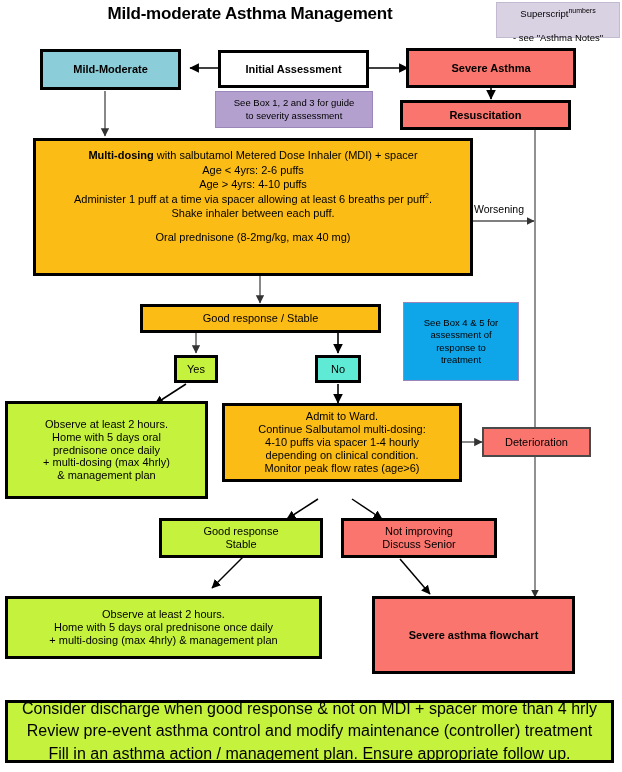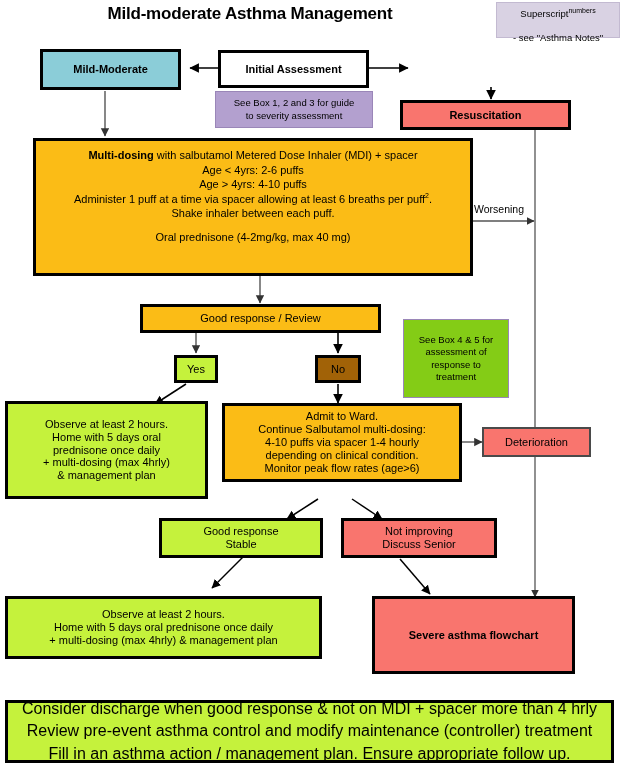--- a/index.html
+++ b/index.html
@@ -139,47 +139,48 @@
     <div>
       <span>Superscript</span><sup>numbers</sup><br>
       <span>- see "Asthma Notes"</span>
     </div>
   </div>
 
   <div class="node bold" style="left:40px; top:49px; width:141px; height:41px; background:#8bcdd8;">Mild-Moderate</div>
 
   <div class="node bold" style="left:218px; top:50px; width:151px; height:38px; background:#ffffff;">Initial Assessment</div>
 
+  <div class="node bold" style="left:406px; top:48px; width:170px; height:40px; background:#f9756e;">Severe Asthma</div>
 
   <div class="note" style="left:215px; top:91px; width:158px; height:37px; background:#b3a0cf;text-align:center;">See Box 1, 2 and 3 for guide
 to severity assessment</div>
 
   <div class="node bold" style="left:400px; top:100px; width:171px; height:30px; background:#f9756e;">Resuscitation</div>
 
   <div class="mdbox" style="left:33px; top:138px; width:440px; height:138px; background:#fbbc16;">
     <span class="multi-line"><b>Multi-dosing</b><span> with salbutamol Metered Dose Inhaler (MDI) + spacer</span></span>
     <span class="multi-line">Age &lt; 4yrs: 2-6 puffs</span>
     <span class="multi-line">Age &gt; 4yrs: 4-10 puffs</span>
     <span class="multi-line"><span>Administer 1 puff at a time via spacer allowing at least 6 breaths per puff</span><sup>2</sup><span>.</span></span>
     <span class="multi-line">Shake inhaler between each puff.</span>
     <span class="gap"></span>
-    <span class="multi-line">Oral prednisone (4-2mg/kg, max 40 mg)</span>
+    <span class="multi-line">Oral prednisone (8-2mg/kg, max 40 mg)</span>
   </div>
 
   <div class="edge-label" style="left:474px; top:203px;">Worsening</div>
 
-  <div class="node" style="left:140px; top:304px; width:241px; height:29px; background:#fbbc16;">Good response / Review</div>
-
-  <div class="note" style="left:403px; top:302px; width:106px; height:79px; background:#84cc16;margin-top:17px;">See Box 4 &amp; 5 for
+  <div class="node" style="left:140px; top:304px; width:241px; height:29px; background:#fbbc16;">Good response / Stable</div>
+
+  <div class="note" style="left:403px; top:302px; width:116px; height:79px; background:#0ea5e9;">See Box 4 &amp; 5 for
 assessment of
 response to
 treatment</div>
 
   <div class="node" style="left:174px; top:355px; width:44px; height:28px; background:#c5f23c;">Yes</div>
-  <div class="node" style="left:315px; top:355px; width:46px; height:28px; background:#a16207;">No</div>
+  <div class="node" style="left:315px; top:355px; width:46px; height:28px; background:#5eead4;">No</div>
 
   <div class="node" style="left:5px; top:401px; width:203px; height:98px; background:#c5f23c;">Observe at least 2 hours.
 Home with 5 days oral
 prednisone once daily
 + multi-dosing (max 4hrly)
 &amp; management plan</div>
 
   <div class="node" style="left:222px; top:403px; width:240px; height:79px; background:#fbbc16;">Admit to Ward.
 Continue Salbutamol multi-dosing:
 4-10 puffs via spacer 1-4 hourly

